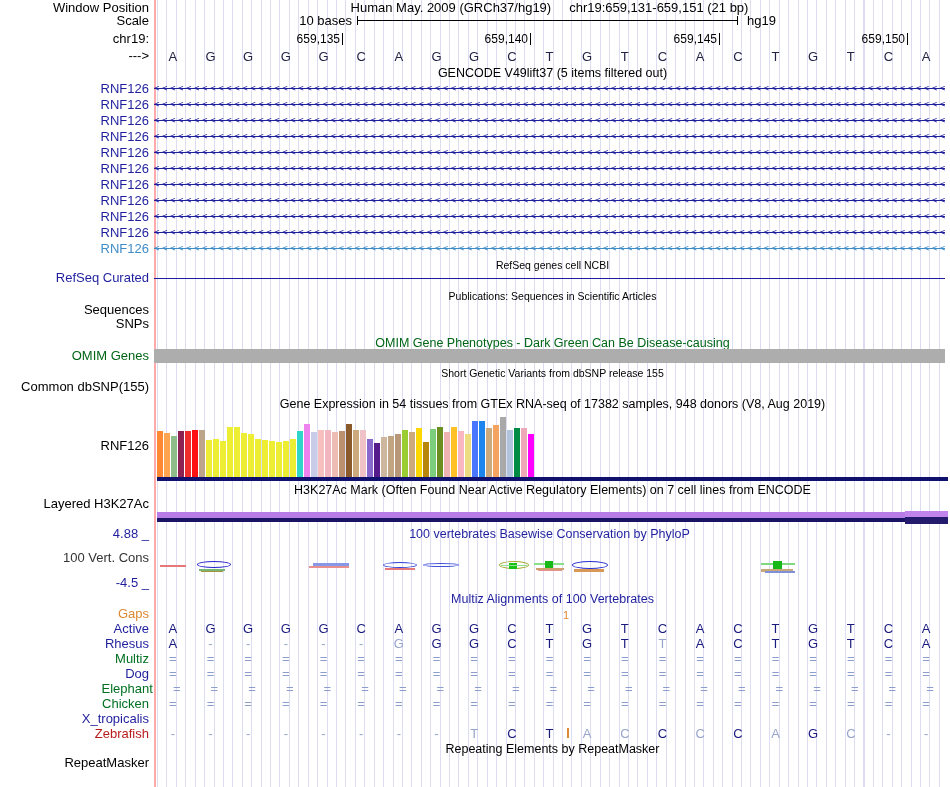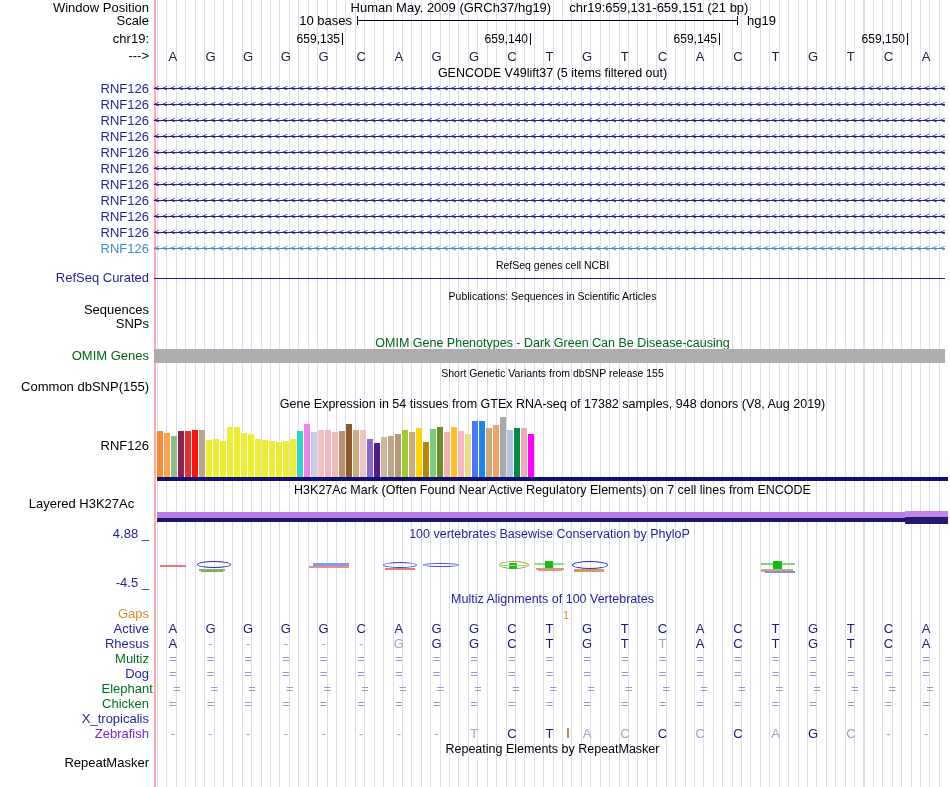--- a/index.html
+++ b/index.html
@@ -3,21 +3,21 @@
 <meta charset="utf-8">
 <style>
   * { margin:0; padding:0; box-sizing:border-box; }
   body { background:#fff; font-family:"Liberation Sans", sans-serif; }
   #screen { position:relative; width:950px; height:787px; background:#fff; overflow:hidden; }
   .grid { position:absolute; left:157px; top:0; width:791px; height:787px;
           background-image:repeating-linear-gradient(90deg,#dcdcf2 0,#dcdcf2 1px,transparent 1px,transparent 9.42px); }
   .guideline { position:absolute; left:154px; top:0; width:2px; height:787px; background:#ffaaaa; }
   .row { position:absolute; left:0; width:950px; height:14px; display:flex; font-size:13px; line-height:14px; }
   .lbl { width:152px; padding-right:3px; text-align:right; white-space:nowrap; }
-  .lbl.leftal { text-align:center; padding-left:14px; }
+  .lbl.leftal { text-align:right; padding-left:14px; }
   .trk { position:relative; width:791px; margin-left:2px; }
   .title { position:absolute; left:157px; width:791px; text-align:center; font-size:12.5px; line-height:14px; white-space:nowrap; }
   .title.small { font-size:10.5px; }
   .navy { color:#1f1f9e; }
   .dkgreen { color:#006616; }
   .orange { color:#dd8833; }
   .black { color:#000; }
   .gene-arrows { position:absolute; left:0; top:0; width:791px; height:13px; overflow:hidden; white-space:nowrap;
                  font-family:"DejaVu Sans Mono", monospace; font-size:9px; line-height:13px; letter-spacing:2.6px; }
   .gene-line { position:absolute; left:0; top:6px; width:791px; height:1px; background:currentColor; }
@@ -275,20 +275,23 @@
       <div style="position: absolute; left: 0px; top: 512px; width: 791px; height: 6px; background: rgb(184, 124, 232);"></div>
       <div style="position: absolute; left: 0px; top: 518px; width: 791px; height: 4px; background: rgb(27, 20, 100);"></div>
       <div style="position: absolute; left: 748px; top: 511px; width: 43px; height: 6px; background: rgb(192, 132, 236);"></div>
       <div style="position: absolute; left: 748px; top: 517px; width: 43px; height: 7px; background: rgb(36, 26, 110);"></div>
     </div>
 
   <div class="row" style="top:527px">
     <div class="lbl navy">4.88 _</div>
     <div class="trk" style="text-align:center;color:#1f1f9e;font-size:12.5px"><span>100 vertebrates Basewise Conservation by PhyloP</span></div>
   </div>
+  <div class="row" style="top:551px">
+    <div class="lbl leftal" style="color:#333">100 Vert. Cons</div>
+  </div>
   <div id="phylop-marks" style="position:absolute;left:157px;top:561px;width:791px;height:14px">
       <div style="position: absolute; left: 3px; top: 4px; width: 26px; height: 2px; background: rgb(232, 120, 120);"></div>
       <div style="position: absolute; left: 40px; top: 0px; width: 34px; height: 7px; border: 1.5px solid rgb(40, 40, 204); border-radius: 50%;"></div>
       <div style="position: absolute; left: 42px; top: 8px; width: 26px; height: 2px; background: rgb(116, 184, 116);"></div>
       <div style="position: absolute; left: 44px; top: 10px; width: 22px; height: 1px; background: rgb(168, 148, 64);"></div>
       <div style="position: absolute; left: 156px; top: 2px; width: 36px; height: 3px; background: rgb(136, 152, 232);"></div>
       <div style="position: absolute; left: 152px; top: 5px; width: 40px; height: 2px; background: rgb(232, 144, 144);"></div>
       <div style="position: absolute; left: 226px; top: 1px; width: 34px; height: 6px; border: 1.5px solid rgb(48, 64, 216); border-radius: 50%;"></div>
       <div style="position: absolute; left: 228px; top: 7px; width: 30px; height: 2px; background: rgb(232, 120, 120);"></div>
       <div style="position: absolute; left: 266px; top: 2px; width: 36px; height: 4px; border: 1.5px solid rgb(64, 80, 216); border-radius: 50%;"></div>
@@ -472,21 +475,21 @@
           <div class="basecell" style="left: 681.833px; color: rgb(140, 156, 204);">=</div>
           <div class="basecell" style="left: 719.5px; color: rgb(140, 156, 204);">=</div>
           <div class="basecell" style="left: 757.167px; color: rgb(140, 156, 204);">=</div>
         </div>
       </div>
       <div style="position: absolute; left: 0px; top: 711px; width: 950px; height: 15px; display: flex; font-size: 13px; line-height: 15px;">
         <div style="width: 152px; padding-right: 3px; text-align: right; color: rgb(31, 31, 158);">X_tropicalis</div>
         <div style="position: relative; width: 791px; margin-left: 2px;"></div>
       </div>
       <div style="position: absolute; left: 0px; top: 726px; width: 950px; height: 15px; display: flex; font-size: 13px; line-height: 15px;">
-        <div style="width: 152px; padding-right: 3px; text-align: right; color: #6d28d9;">Zebrafish</div>
+        <div style="width: 152px; padding-right: 3px; text-align: right; color: #b91c1c;">Zebrafish</div>
         <div style="position: relative; width: 791px; margin-left: 2px;">
           <div class="basecell" style="left: 3.83333px; color: rgb(152, 164, 204);">-</div>
           <div class="basecell" style="left: 41.5px; color: rgb(152, 164, 204);">-</div>
           <div class="basecell" style="left: 79.1667px; color: rgb(152, 164, 204);">-</div>
           <div class="basecell" style="left: 116.833px; color: rgb(152, 164, 204);">-</div>
           <div class="basecell" style="left: 154.5px; color: rgb(152, 164, 204);">-</div>
           <div class="basecell" style="left: 192.167px; color: rgb(152, 164, 204);">-</div>
           <div class="basecell" style="left: 229.833px; color: rgb(152, 164, 204);">-</div>
           <div class="basecell" style="left: 267.5px; color: rgb(152, 164, 204);">-</div>
           <div class="basecell" style="left: 305.167px; color: rgb(152, 164, 204);">T</div>

